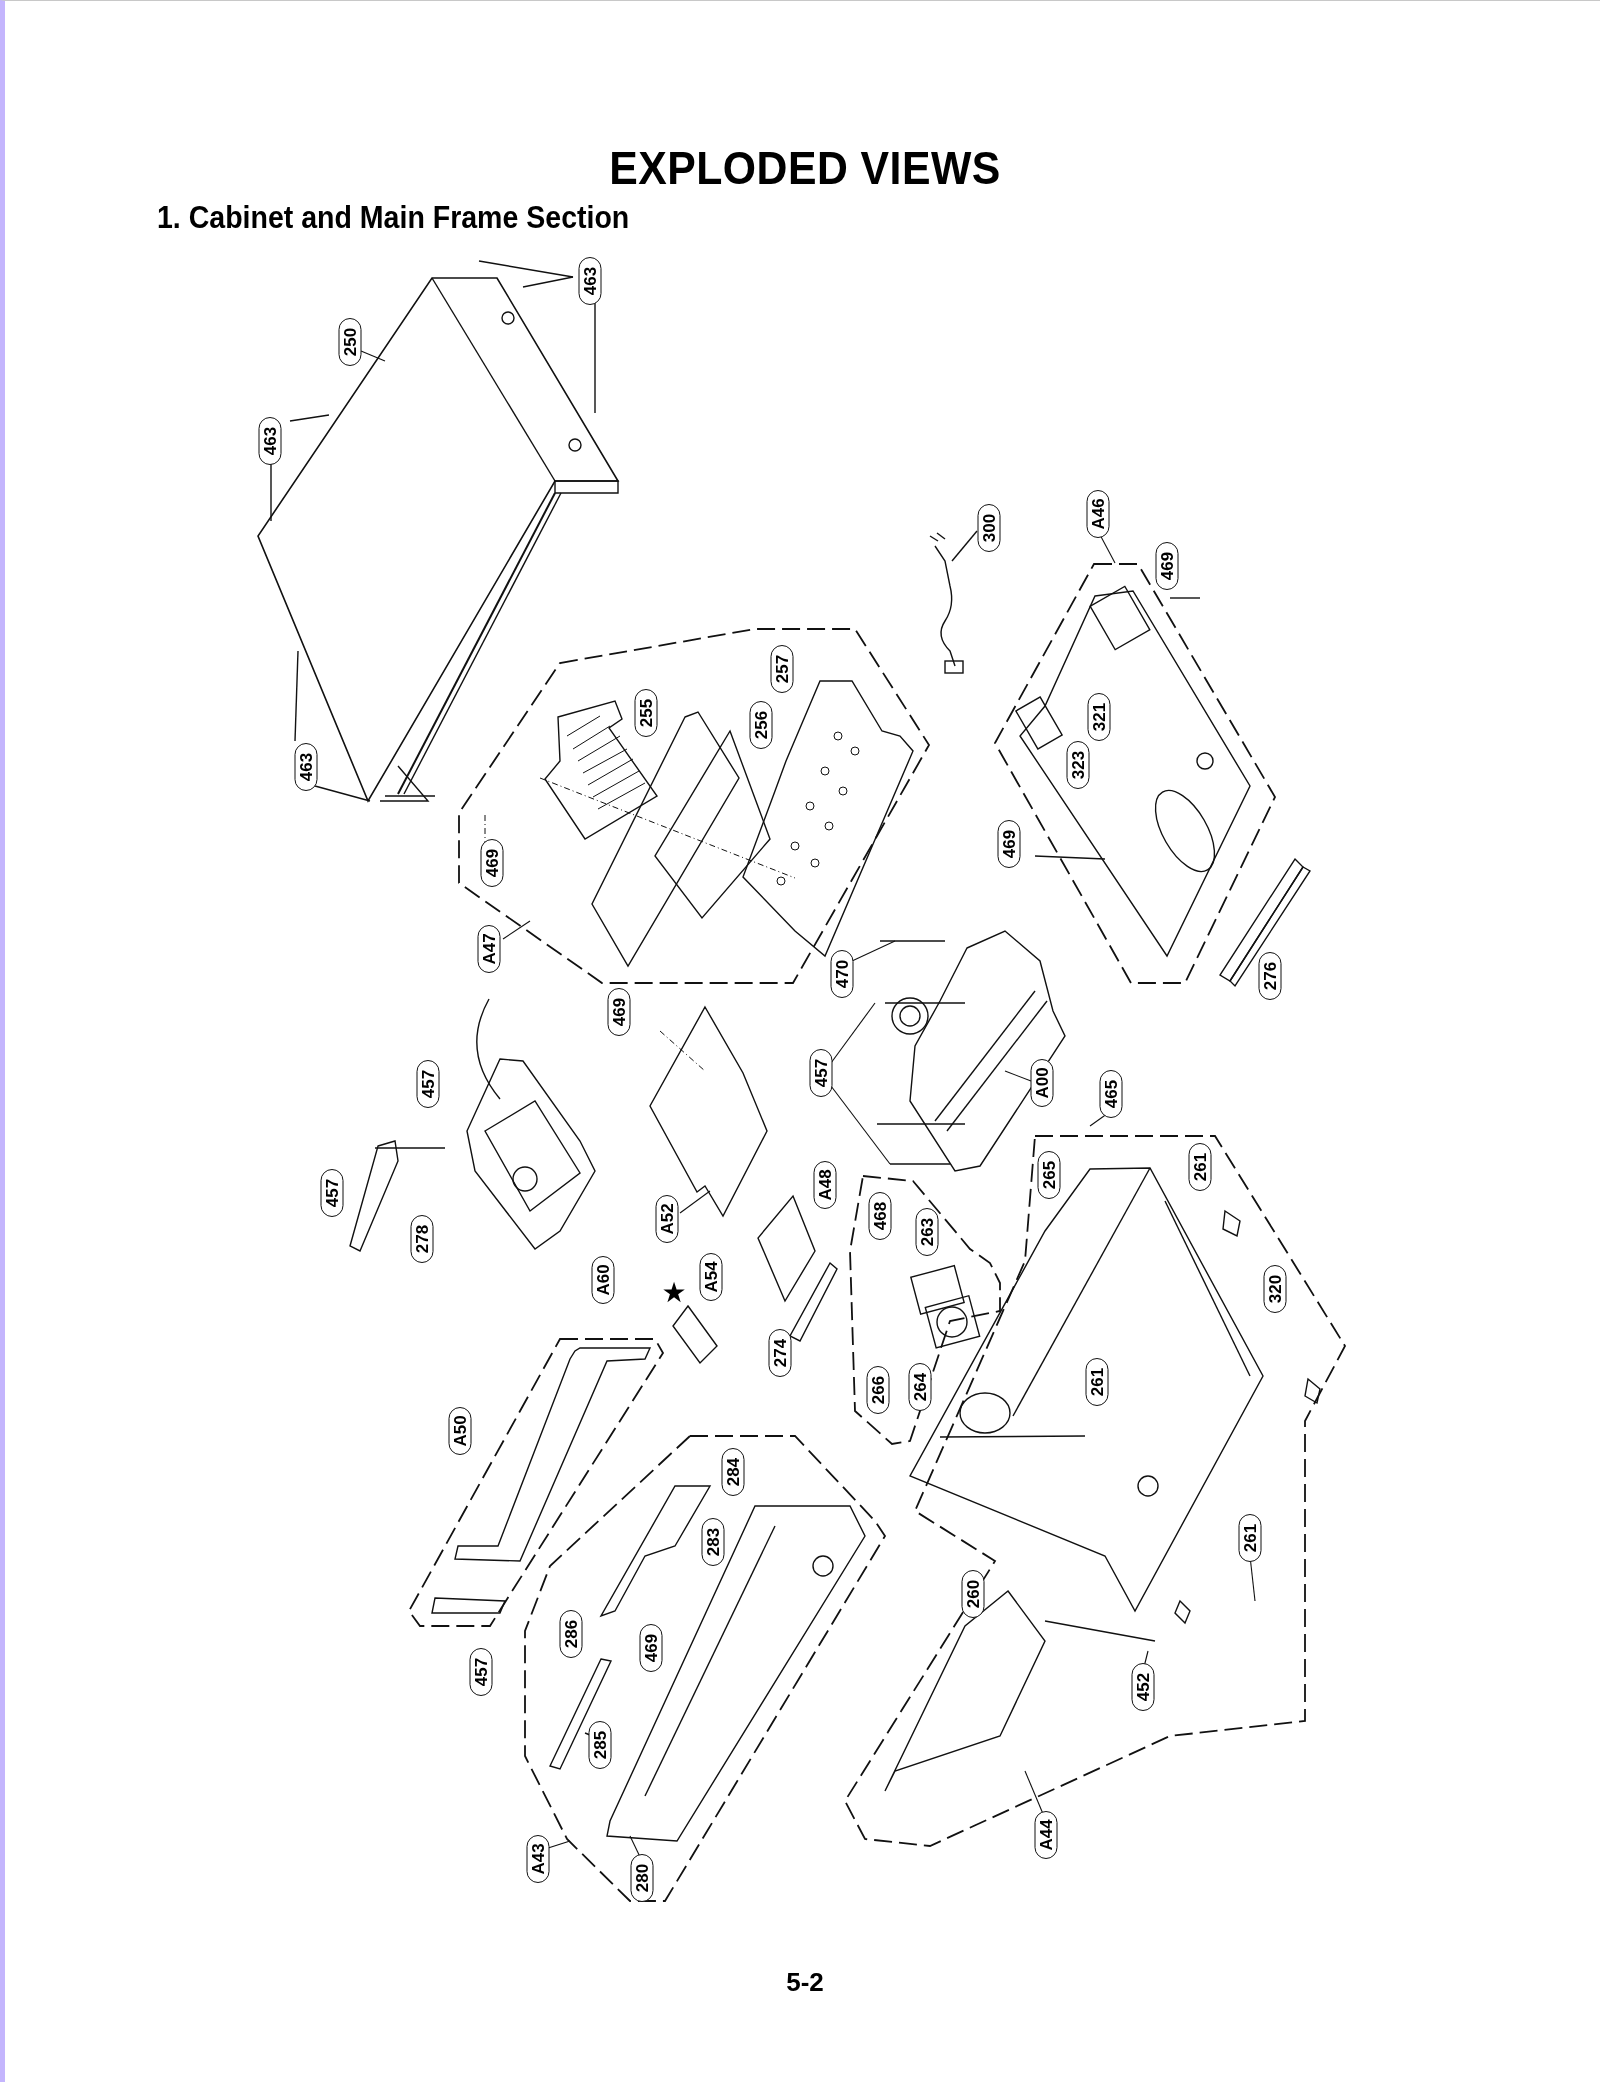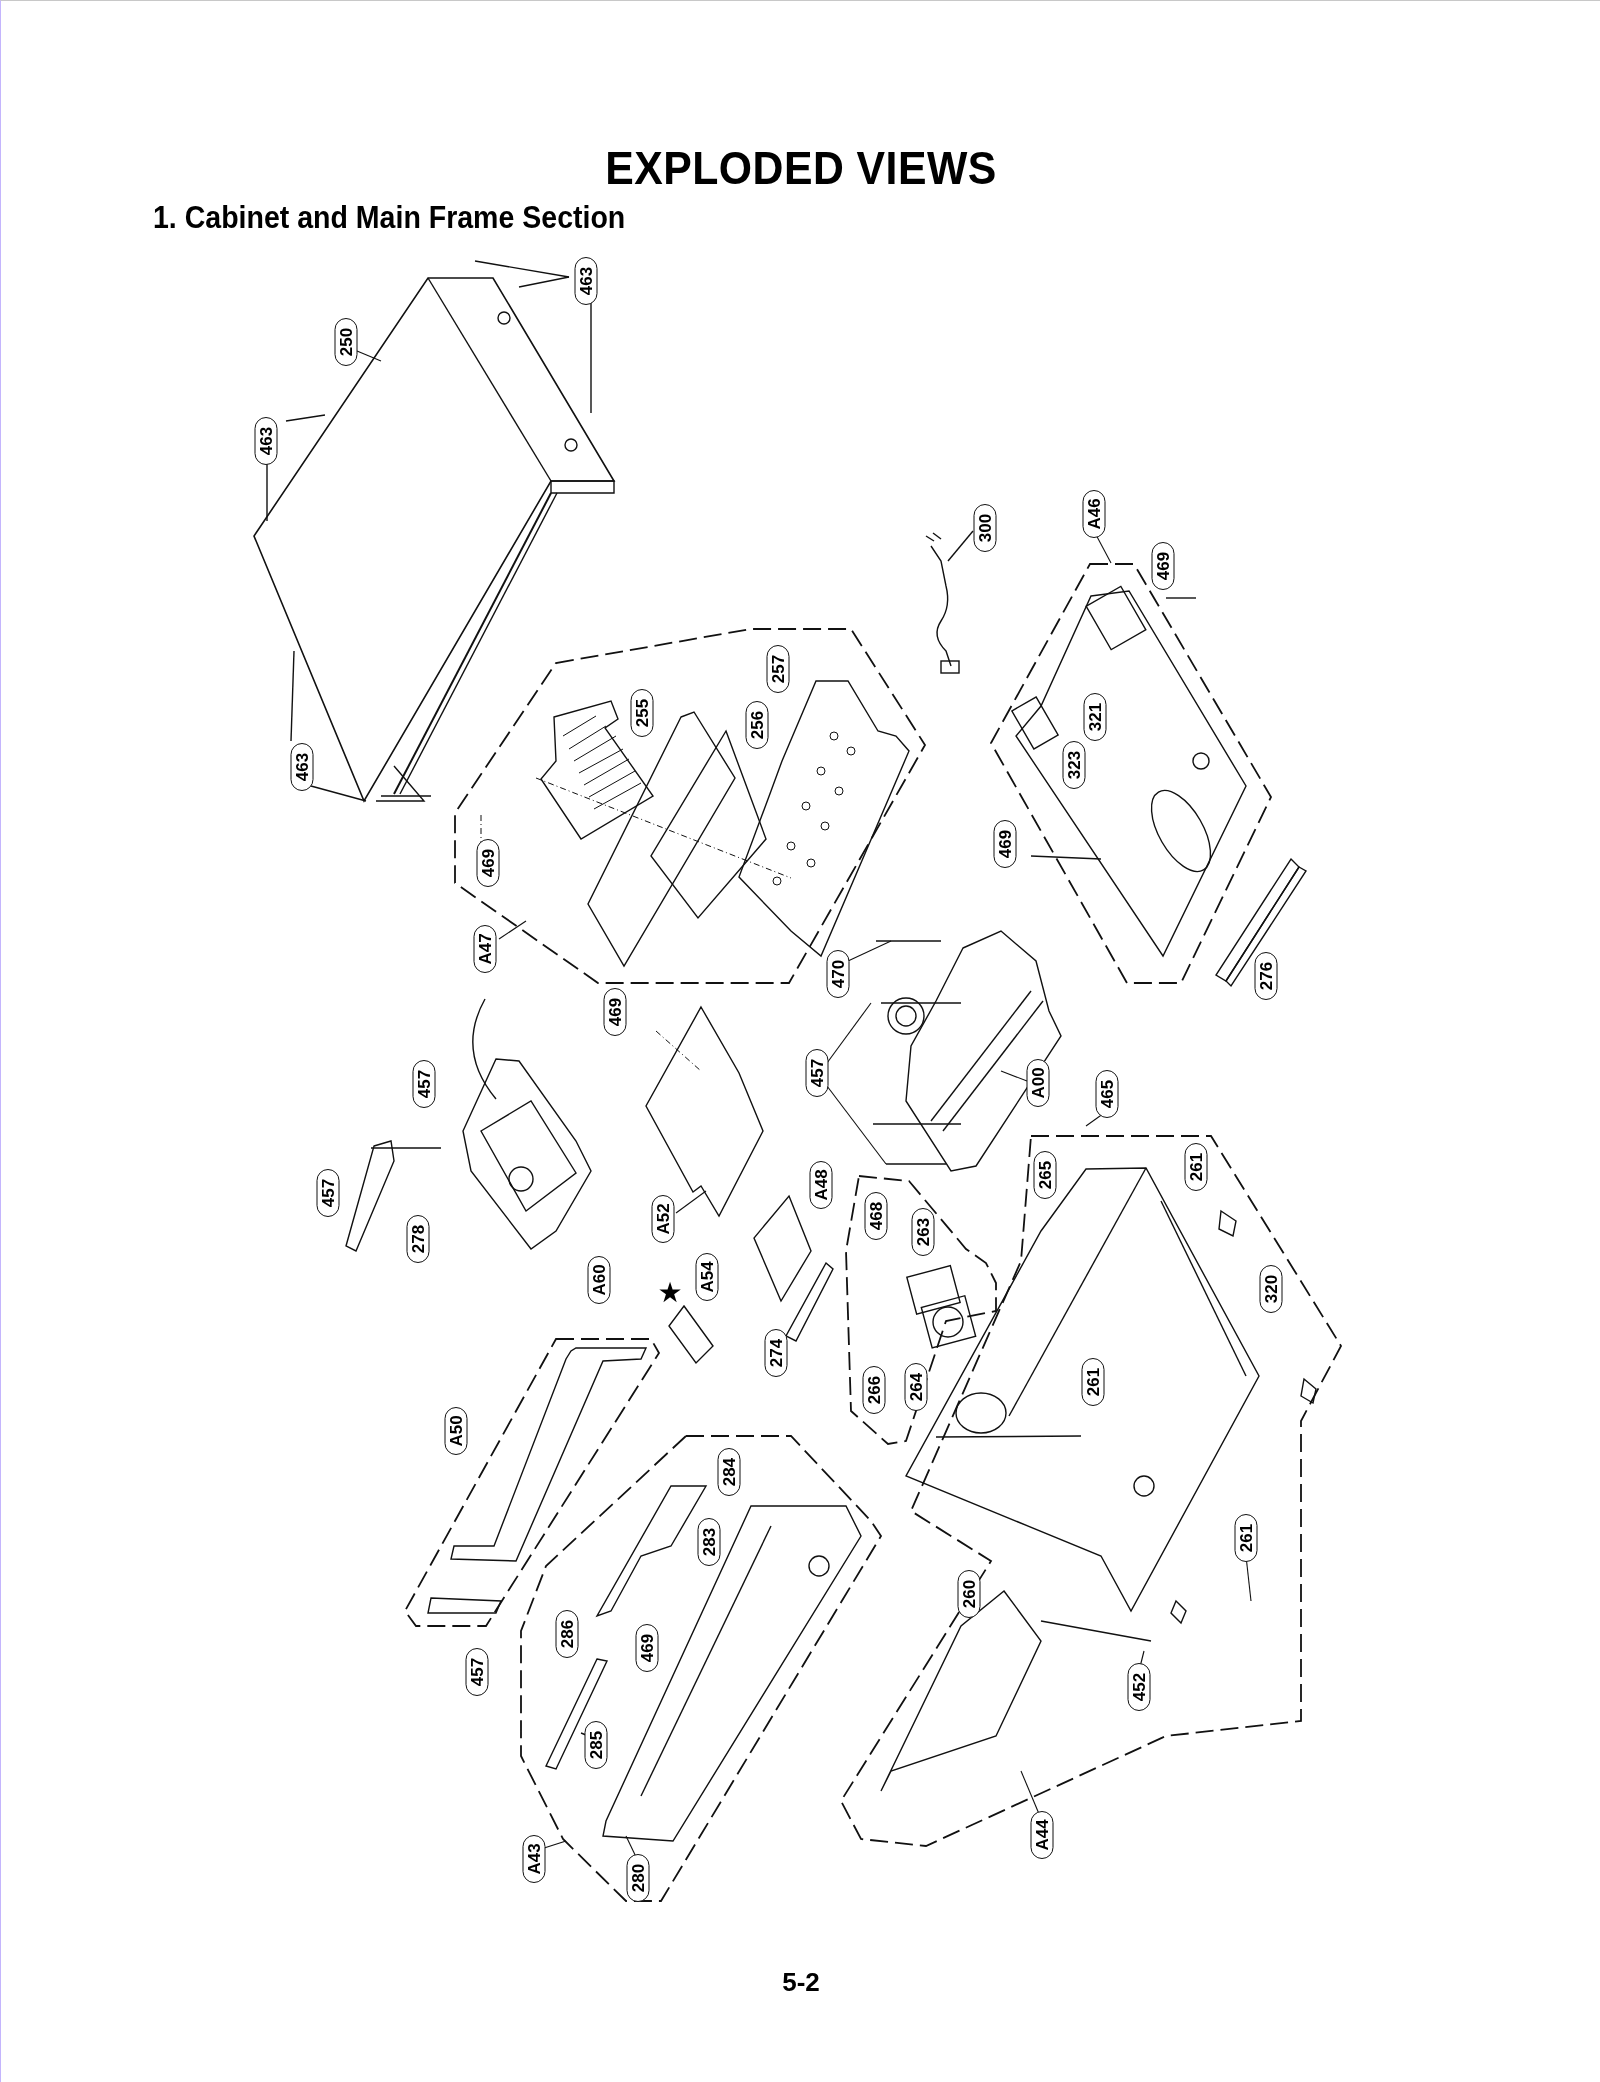--- a/index.html
+++ b/index.html
@@ -1,19 +1,19 @@
 <!DOCTYPE html>
 <html><head>
 <meta charset="utf-8">
 <style>
   html, body { margin:0; padding:0; background:#ffffff; }
   body { width:1600px; height:2082px; position:relative; overflow:hidden;
          font-family:"Liberation Sans", sans-serif; color:#000; }
   .page { position:absolute; left:0; top:0; width:1600px; height:2082px;
-          border-top:1px solid #c8c8c8; border-left:1px solid #c4b5fd; box-sizing:border-box; }
+          border-top:1px solid #c8c8c8; border-left:5px solid #c4b5fd; box-sizing:border-box; }
   .title { position:absolute; left:0; width:1600px; top:140px; text-align:center;
            font-weight:bold; font-size:46px; letter-spacing:0.5px; transform:scaleX(0.93); }
   .subtitle { position:absolute; left:152px; top:199px; font-weight:bold; font-size:31px;
               transform-origin:left center; transform:scaleX(0.92); }
   .pageno { position:absolute; left:0; width:1600px; top:1966px; text-align:center;
             font-weight:bold; font-size:26px; }
   svg.diagram { position:absolute; left:0; top:0; }
   .callout { position:absolute; width:48px; height:23px; border:1.6px solid #111;
              border-radius:12px; background:#fff; display:flex; align-items:center;
              justify-content:center; font-weight:bold; font-size:17px;

